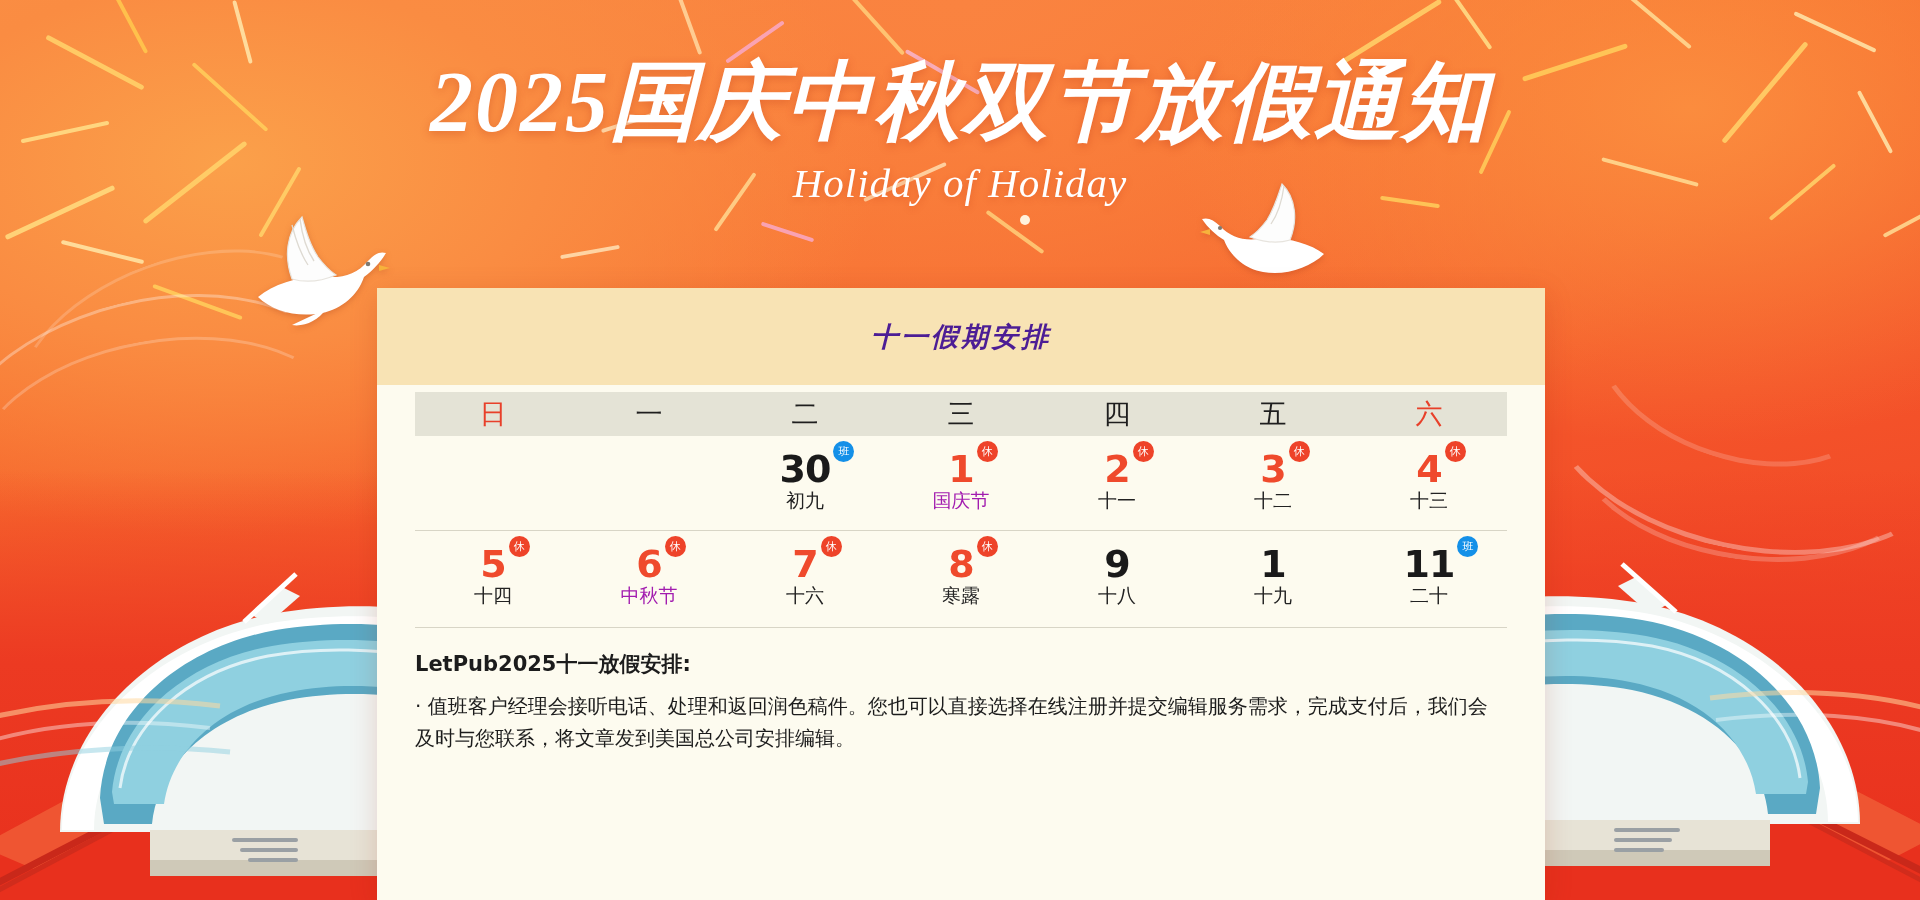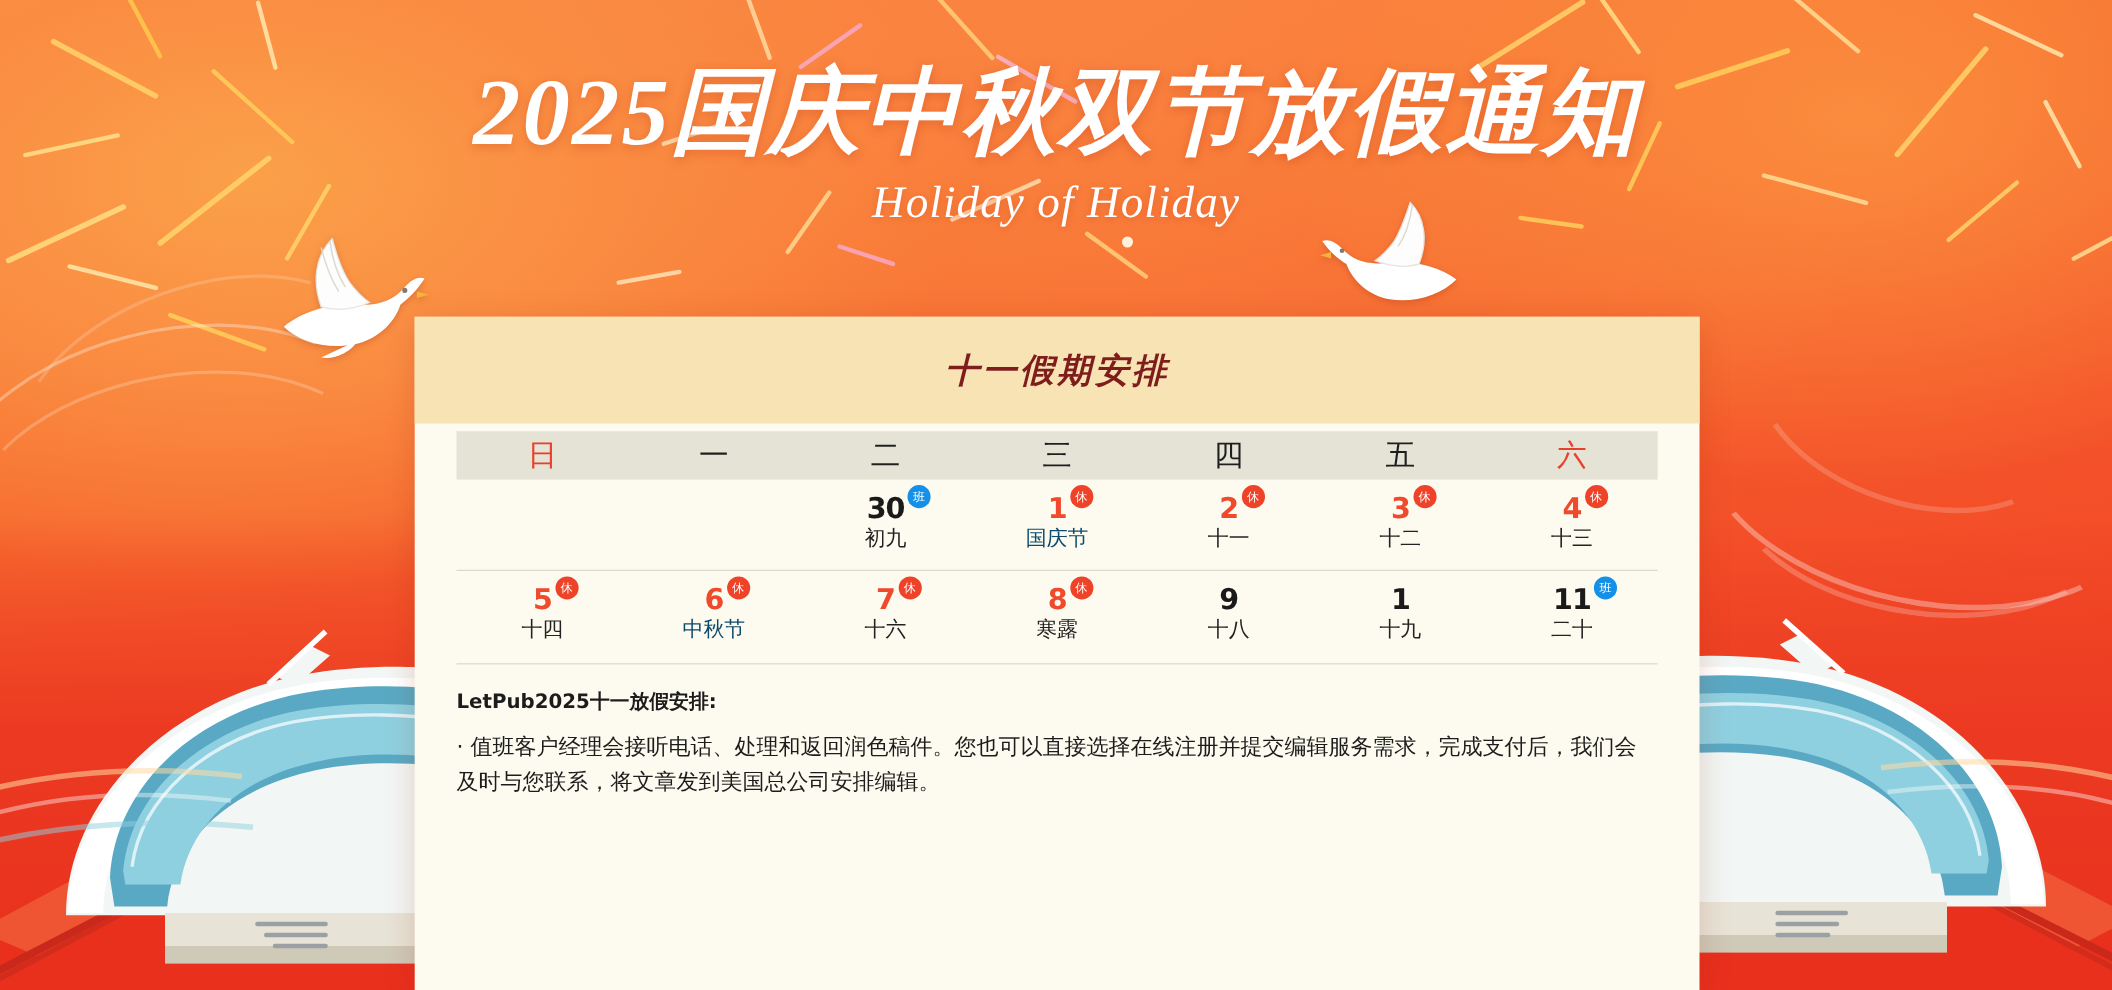--- a/index.html
+++ b/index.html
@@ -102,24 +102,24 @@
   .card-banner {
     height: 97px;
     background: #f8e3b4;
     display: flex;
     align-items: center;
     justify-content: center;
     flex: none;
   }
   .banner-text {
     font-family: "Liberation Serif", "DejaVu Serif", serif;
-    font-size: 31px;
+    font-size: 27px;
     font-weight: bold;
     font-style: italic;
-    color: #7f1d1d;
+    color: #4c1d95;
     letter-spacing: 3px;
   }
 
   .cal {
     margin: 7px 38px 0 38px;
   }
   .weekrow {
     display: grid;
     grid-template-columns: repeat(7, 1fr);
     background: #e4e3d6;
@@ -142,21 +142,21 @@
   .daysrow.sep { border-top: 1px solid #d8d5c6; }
 
   .cell { text-align: center; }
   .cell-empty { visibility: hidden; }
   .num-line {
     position: relative;
     display: inline-block;
     line-height: 1;
   }
   .num {
-    font-size: 26px;
+    font-size: 38px;
     font-weight: bold;
     color: #1a1a1a;
     font-family: "DejaVu Sans", "Liberation Sans", sans-serif;
     letter-spacing: -1px;
   }
   .num.rest { color: #ef4a2c; }
   .badge {
     position: absolute;
     top: -9px;
     right: -24px;
@@ -169,35 +169,35 @@
     font-family: "DejaVu Sans", "Liberation Sans", sans-serif;
   }
   .badge.rest { background: #ee4329; }
   .badge.work { background: #1490e8; }
   .lunar {
     margin-top: 0;
     font-size: 19px;
     color: #222;
     font-family: "DejaVu Sans", "Liberation Sans", sans-serif;
   }
-  .lunar.red { color: #0c4a6e; }
+  .lunar.red { color: #a21caf; }
 
   .cal-bottom-sep {
     margin: 2px 38px 0 38px;
     border-top: 1px solid #d8d5c6;
   }
 
   
   .body {
     margin: 22px 38px 0 38px;
     font-family: "DejaVu Sans", "Liberation Sans", sans-serif;
     color: #1c1c1c;
   }
   .body-title {
-    font-size: 18px;
+    font-size: 21px;
     font-weight: bold;
     margin-bottom: 12px;
   }
   .body-line {
     font-size: 20px;
     line-height: 1.62;
     margin-bottom: 2px;
   }
   .hl { color: #ee3a22; font-weight: bold; }
 </style>

